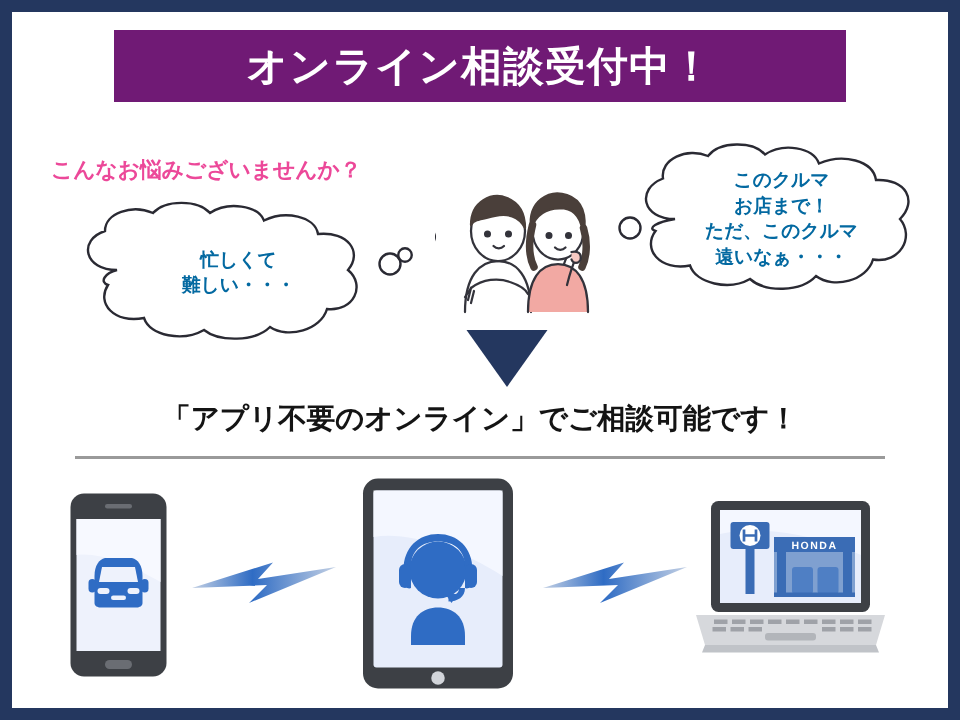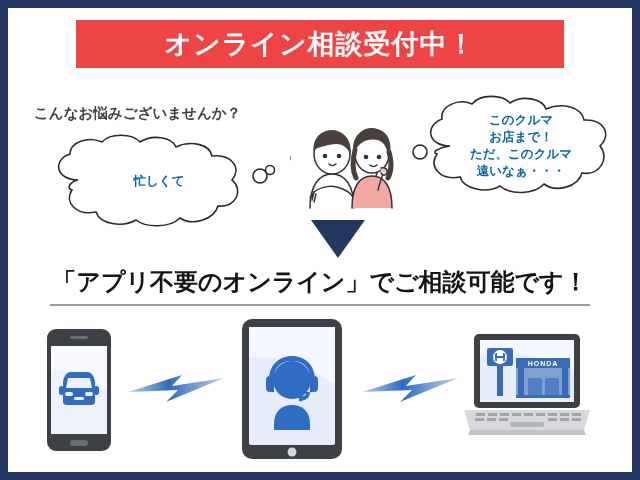--- a/index.html
+++ b/index.html
@@ -12,35 +12,35 @@
     position:absolute;left:8px;top:8px;
     width:624px;height:464px;
     background:#ffffff;
     overflow:hidden;
   }
 
   
   #header-banner{
     position:absolute;left:68px;top:12px;
     width:488px;height:48px;
-    background:#ef4444;
+    background:#701a75;
     display:flex;align-items:center;justify-content:center;
   }
   #header-banner .htxt{
     color:#ffffff;
     font-size:27px;
     font-weight:bold;
     letter-spacing:1px;
     white-space:nowrap;
   }
 
   
   #question-line{
     position:absolute;left:26px;top:96px;
-    font-size:14.5px;font-weight:bold;color:#404040;
+    font-size:14.5px;font-weight:bold;color:#ec4899;
     white-space:nowrap;
   }
 
   
   .bubble-wrap{position:absolute;}
   .bubble-wrap svg{display:block;overflow:visible;}
   .bubble-text{
     position:absolute;left:0;top:0;width:100%;height:100%;
     display:flex;flex-direction:column;
     align-items:center;justify-content:center;
@@ -68,21 +68,21 @@
     border-right:27px solid transparent;
     border-top:38px solid #24375f;
   }
 
   
   #tagline{
     position:absolute;left:0;top:258px;width:624px;
     text-align:center;
   }
   #tagline .tline{
-    font-size:24px;font-weight:bold;color:#141414;
+    font-size:19px;font-weight:bold;color:#141414;
     white-space:nowrap;letter-spacing:0px;
   }
   #tagline-rule{
     position:absolute;left:42px;top:296px;
     width:540px;height:2px;background:#9a9a9a;
   }
 
   
   #device-strip{
     position:absolute;left:0;top:306px;width:624px;height:150px;
@@ -121,20 +121,21 @@
                  C122 92 98 92 88 84
                  C74 92 52 88 48 76
                  C28 80 16 66 24 54
                  C18 52 22 46 30 44 Z"></path>
         <circle cx="212" cy="40" r="7"></circle>
         <circle cx="222" cy="34" r="4.5"></circle>
       </g>
     </svg>
     <div class="bubble-text">
       <span>忙しくて</span>
+      <span>難しい・・・</span>
     </div>
   </div>
 
   <div class="bubble-wrap" id="bubble-right">
     <svg width="196" height="104" viewBox="0 0 196 104">
       <g fill="#ffffff" stroke="#2a2a33" stroke-width="1.6">
         <path d="M34 52
                  C12 52 8 32 26 25
                  C24 12 42 4 56 10
                  C64 0 86 0 94 9

